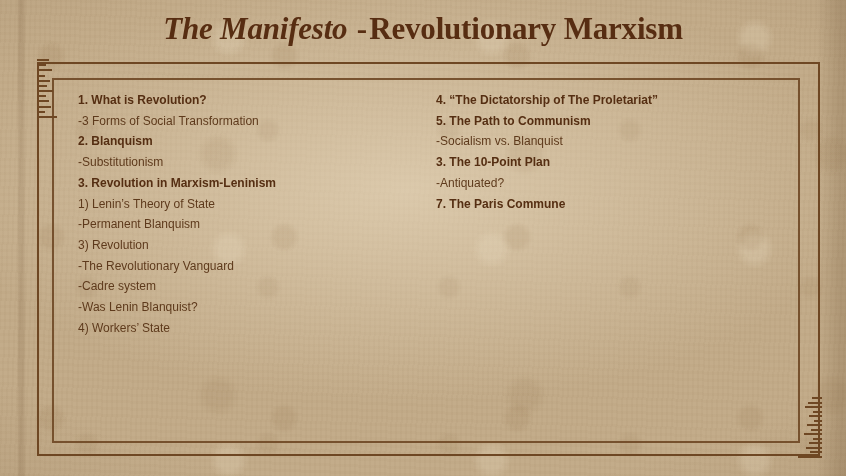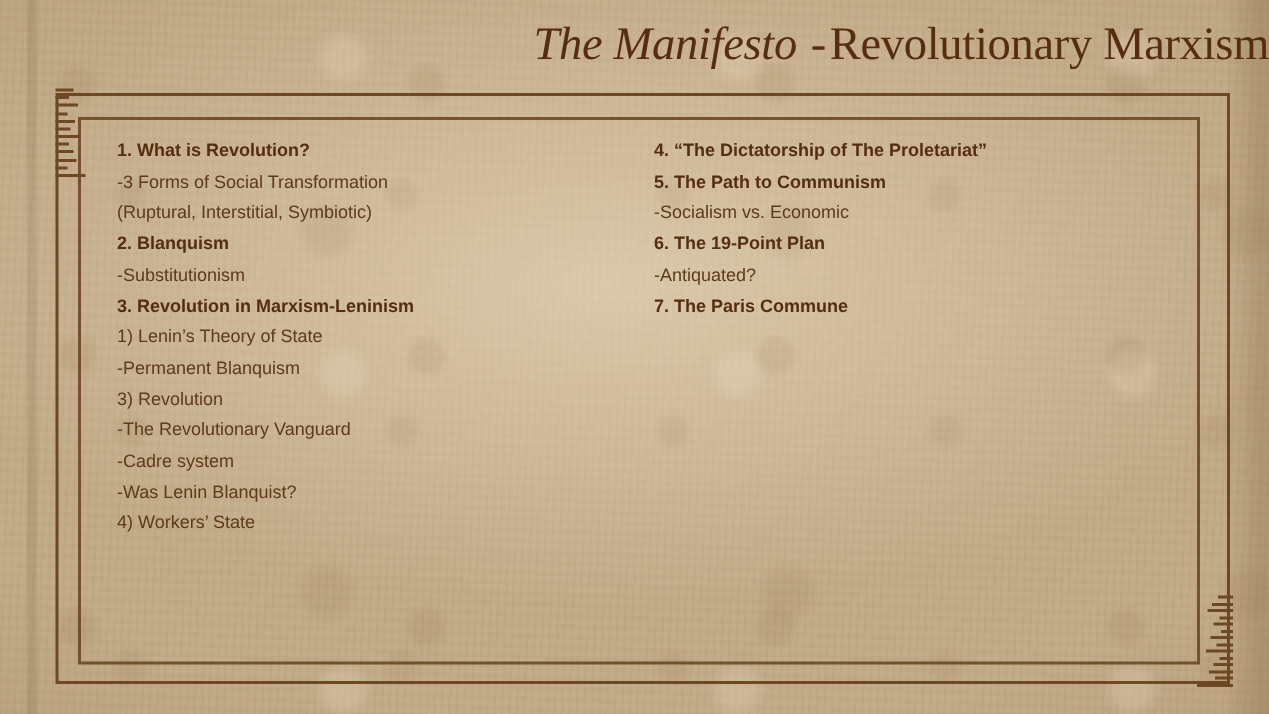--- a/index.html
+++ b/index.html
@@ -27,23 +27,23 @@
     position:absolute;inset:0;pointer-events:none;
     background-image:
       radial-gradient(circle at 22% 31%, rgba(130,95,55,0.10) 0 9px, rgba(0,0,0,0) 16px),
       radial-gradient(circle at 71% 64%, rgba(125,92,52,0.09) 0 12px, rgba(0,0,0,0) 22px),
       radial-gradient(circle at 48% 83%, rgba(120,88,50,0.08) 0 7px, rgba(0,0,0,0) 14px),
       radial-gradient(circle at 87% 18%, rgba(235,222,196,0.25) 0 10px, rgba(0,0,0,0) 20px);
     background-size: 233px 181px, 307px 241px, 181px 157px, 263px 211px;
   }
   .title{
     position:absolute;top:11px;left:0;right:0;
-    margin:0;text-align:right;
+    margin:0;text-align:center;
     font-family:"Liberation Serif","DejaVu Serif",serif;
-    font-size:31px;font-weight:400;
+    font-size:31px;font-weight:700;
     color:var(--title-color,#582e13);
     letter-spacing:-0.2px;
     white-space:nowrap;
   }
   .title .t-italic{font-style:italic;}
   .title .t-dash{margin-left:0.30em;margin-right:0.08em;}
   .outer-frame{
     position:absolute;left:37px;top:62px;width:783px;height:394px;
     border:2px solid var(--frame-color,#6e4723);
     box-sizing:border-box;
@@ -109,33 +109,32 @@
       <span class="mark" style="width: 9px;"></span>
       <span class="mark" style="width: 13px;"></span>
       <span class="mark" style="width: 16px;"></span>
       <span class="mark" style="width: 12px;"></span>
       <span class="mark" style="width: 24px;"></span>
     </div>
 
   <div class="column column-left">
       <div class="outline-line bold">1. What is Revolution?</div>
       <div class="outline-line">-3 Forms of Social Transformation</div>
-      <div class="outline-line">(Ruptural, Interstitial, Symbiotic)</div>
       <div class="outline-line bold">2. Blanquism</div>
       <div class="outline-line">-Substitutionism</div>
       <div class="outline-line bold">3. Revolution in Marxism-Leninism</div>
       <div class="outline-line">1) Lenin’s Theory of State</div>
       <div class="outline-line">-Permanent Blanquism</div>
       <div class="outline-line">3) Revolution</div>
       <div class="outline-line">-The Revolutionary Vanguard</div>
       <div class="outline-line">-Cadre system</div>
       <div class="outline-line">-Was Lenin Blanquist?</div>
       <div class="outline-line">4) Workers’ State</div>
     </div>
   <div class="column column-right">
       <div class="outline-line bold">4. “The Dictatorship of The Proletariat”</div>
       <div class="outline-line bold">5. The Path to Communism</div>
-      <div class="outline-line">-Socialism vs. Economic</div>
-      <div class="outline-line bold">6. The 19-Point Plan</div>
+      <div class="outline-line">-Socialism vs. Blanquist</div>
+      <div class="outline-line bold">3. The 10-Point Plan</div>
       <div class="outline-line">-Antiquated?</div>
       <div class="outline-line bold">7. The Paris Commune</div>
     </div>
 </div>
 
 </body></html>

